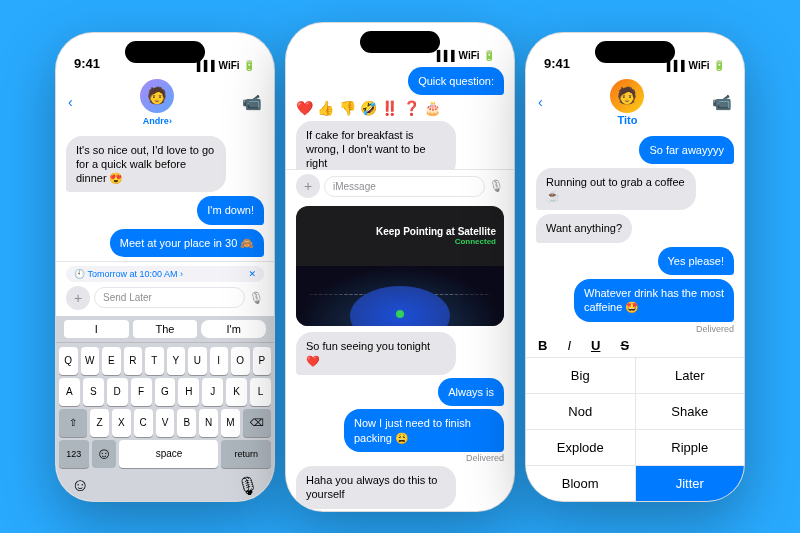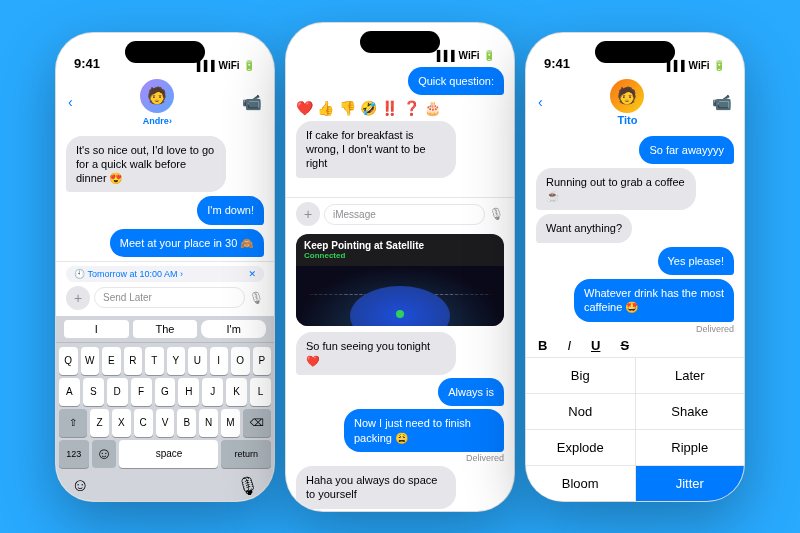--- a/index.html
+++ b/index.html
@@ -195,24 +195,25 @@
     }
 
     
     .satellite-card {
       background: #1c1c1e;
       border-radius: 12px;
       overflow: hidden;
       margin: 2px 0;
     }
     .satellite-header {
-      padding: 6px 8px;
+      padding: 20px 8px;
       color: #fff;
       font-size: 9px;
       font-weight: 600;
+      text-align: right;
     }
     .satellite-header div:first-child { font-size: 10px; font-weight: 700; }
     .satellite-header .connected { color: #30d158; font-size: 8px; }
     .satellite-visual {
       height: 60px;
       background: radial-gradient(ellipse at center bottom, #1a3a5c 0%, #0a0a1a 70%);
       position: relative;
       overflow: hidden;
     }
     .satellite-earth {
@@ -455,21 +456,21 @@
       <div class="satellite-earth"></div>
       <div class="dot-green"></div>
     </div>
   </div>
 
   <div style="padding:2px 10px;display:flex;flex-direction:column;gap:3px;">
     <div class="bubble received">So fun seeing you tonight ❤️</div>
     <div class="bubble sent">Always is</div>
     <div class="bubble sent">Now I just need to finish packing 😩</div>
     <div class="delivered-text">Delivered</div>
-    <div class="bubble received">Haha you always do space to yourself</div>
+    <div class="bubble received">Haha you always do this to yourself</div>
   </div>
 </div>
 
 <div class="phone">
   <div class="dynamic-island"></div>
   <div class="status-bar">
     <span class="status-time">9:41</span>
     <div class="status-icons">
       <span>▐▐▐</span>
       <span>WiFi</span>

